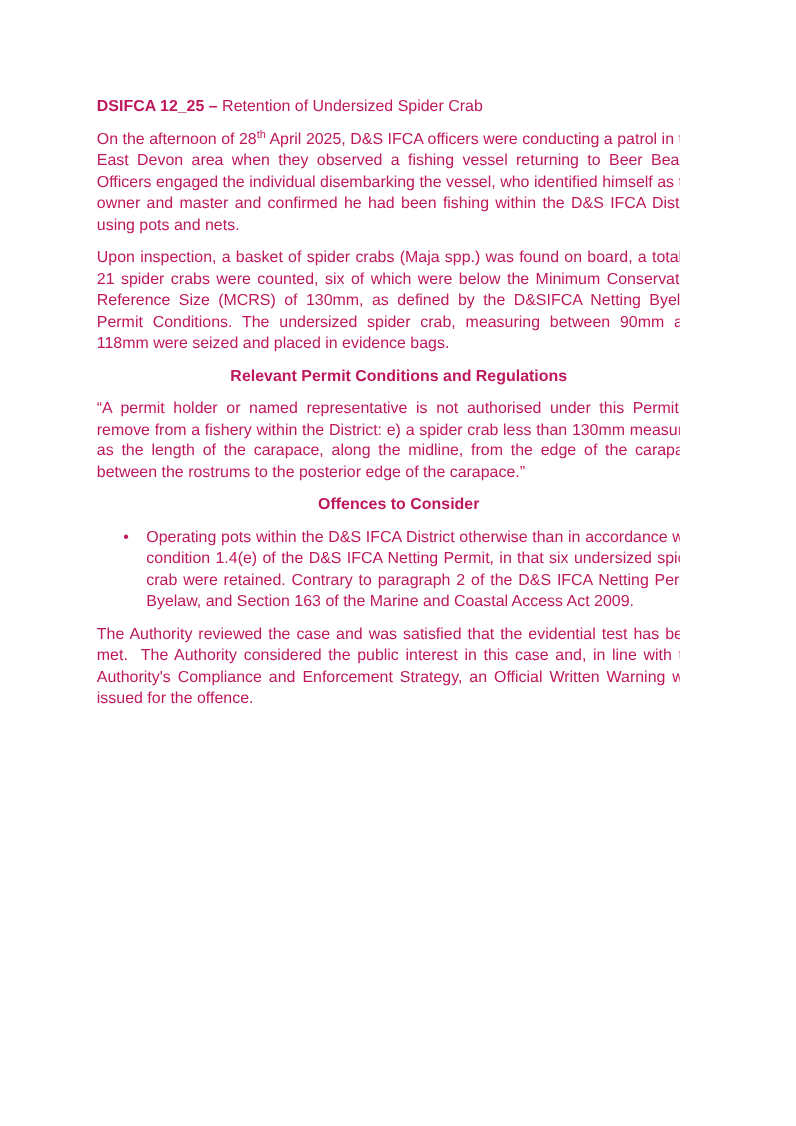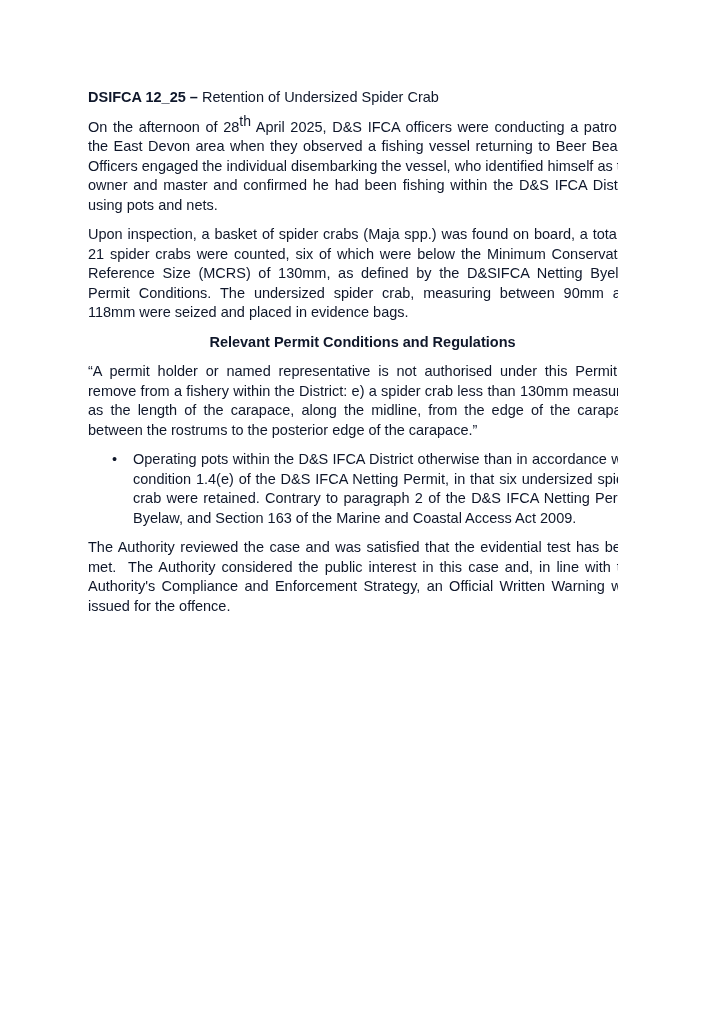--- a/index.html
+++ b/index.html
@@ -4,39 +4,39 @@
 <style>
   * { margin: 0; padding: 0; box-sizing: border-box; }
   html, body { width: 724px; height: 1024px; background: #ffffff; }
   .page {
     position: relative;
     width: 618px;
     height: 1024px;
     background: #ffffff;
     overflow: hidden;
     font-family: "Liberation Sans", sans-serif;
-    color: #0f172a;
+    color: #be185d;
   }
   .doc {
     position: absolute;
     left: 88px;
     top: 88px;
     width: 549px;
   }
   .para {
     font-size: 14.5px;
     line-height: 19.5px;
     margin-bottom: 10px;
     white-space: pre-wrap;
   }
   .body-text { text-align: justify; }
   .heading { font-weight: bold; text-align: center; }
   .title b { font-weight: bold; }
   sup.ord {
-    font-size: 14px;
+    font-size: 10px;
     line-height: 0;
     vertical-align: super;
   }
   .italic { }
   .bullet-item {
     display: flex;
     align-items: flex-start;
   }
   .bullet-marker {
     flex: 0 0 auto;
@@ -62,20 +62,21 @@
     <p class="para body-text"><span>On the afternoon of 28</span><sup class="ord">th</sup><span> April 2025, D&amp;S IFCA officers were conducting a patrol in the East Devon area when they observed a fishing vessel returning to Beer Beach. Officers engaged the individual disembarking the vessel, who identified himself as the owner and master and confirmed he had been fishing within the D&amp;S IFCA District using pots and nets.</span></p>
 
     <p class="para body-text"><span>Upon inspection, a basket of spider crabs (</span><span class="italic">Maja spp</span><span>.) was found on board, a total of 21 spider crabs were counted, six of which were below the Minimum Conservation Reference Size (MCRS) of 130mm, as defined by the D&amp;SIFCA Netting Byelaw Permit Conditions. The undersized spider crab, measuring between 90mm and 118mm were seized and placed in evidence bags.</span></p>
 
 
     <p class="para heading">Relevant Permit Conditions and Regulations</p>
 
 
     <p class="para body-text">“A permit holder or named representative is not authorised under this Permit to remove from a fishery within the District: e) a spider crab less than 130mm measured as the length of the carapace, along the midline, from the edge of the carapace between the rostrums to the posterior edge of the carapace.”</p>
 
+    <p class="para heading">Offences to Consider</p>
 
     <div class="para bullet-item">
       <span class="bullet-marker">•</span>
       <span class="bullet-text">Operating pots within the D&amp;S IFCA District otherwise than in accordance with condition 1.4(e) of the D&amp;S IFCA Netting Permit, in that six undersized spider crab were retained. Contrary to paragraph 2 of the D&amp;S IFCA Netting Permit Byelaw, and Section 163 of the Marine and Coastal Access Act 2009.</span>
     </div>
 
 
     <p class="para body-text">The Authority reviewed the case and was satisfied that the evidential test has been met.  The Authority considered the public interest in this case and, in line with the Authority's Compliance and Enforcement Strategy, an Official Written Warning was issued for the offence.</p>
 
   </div>

